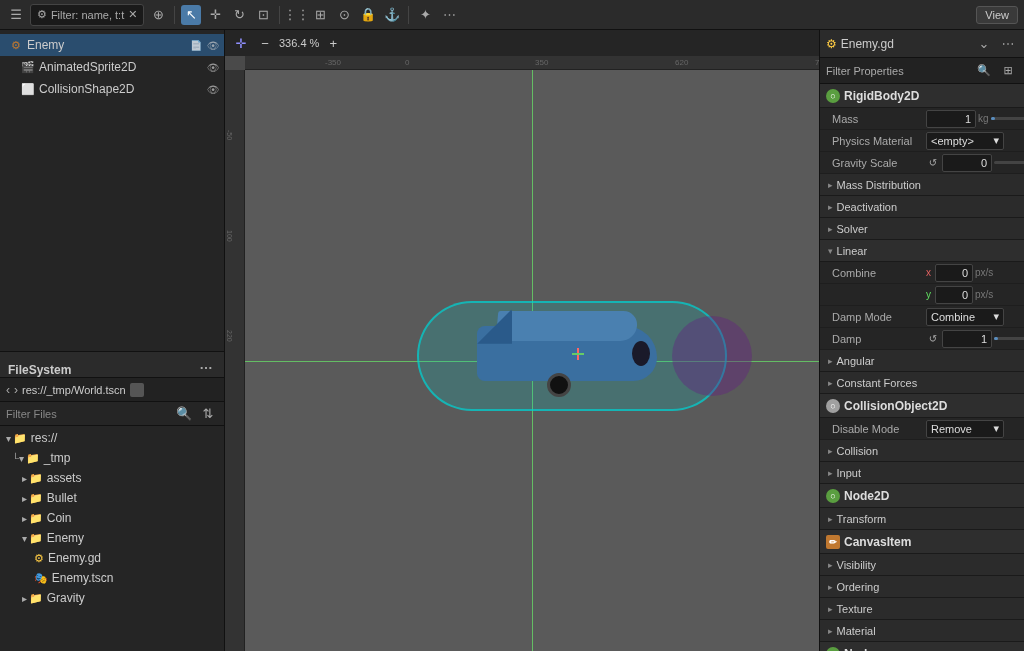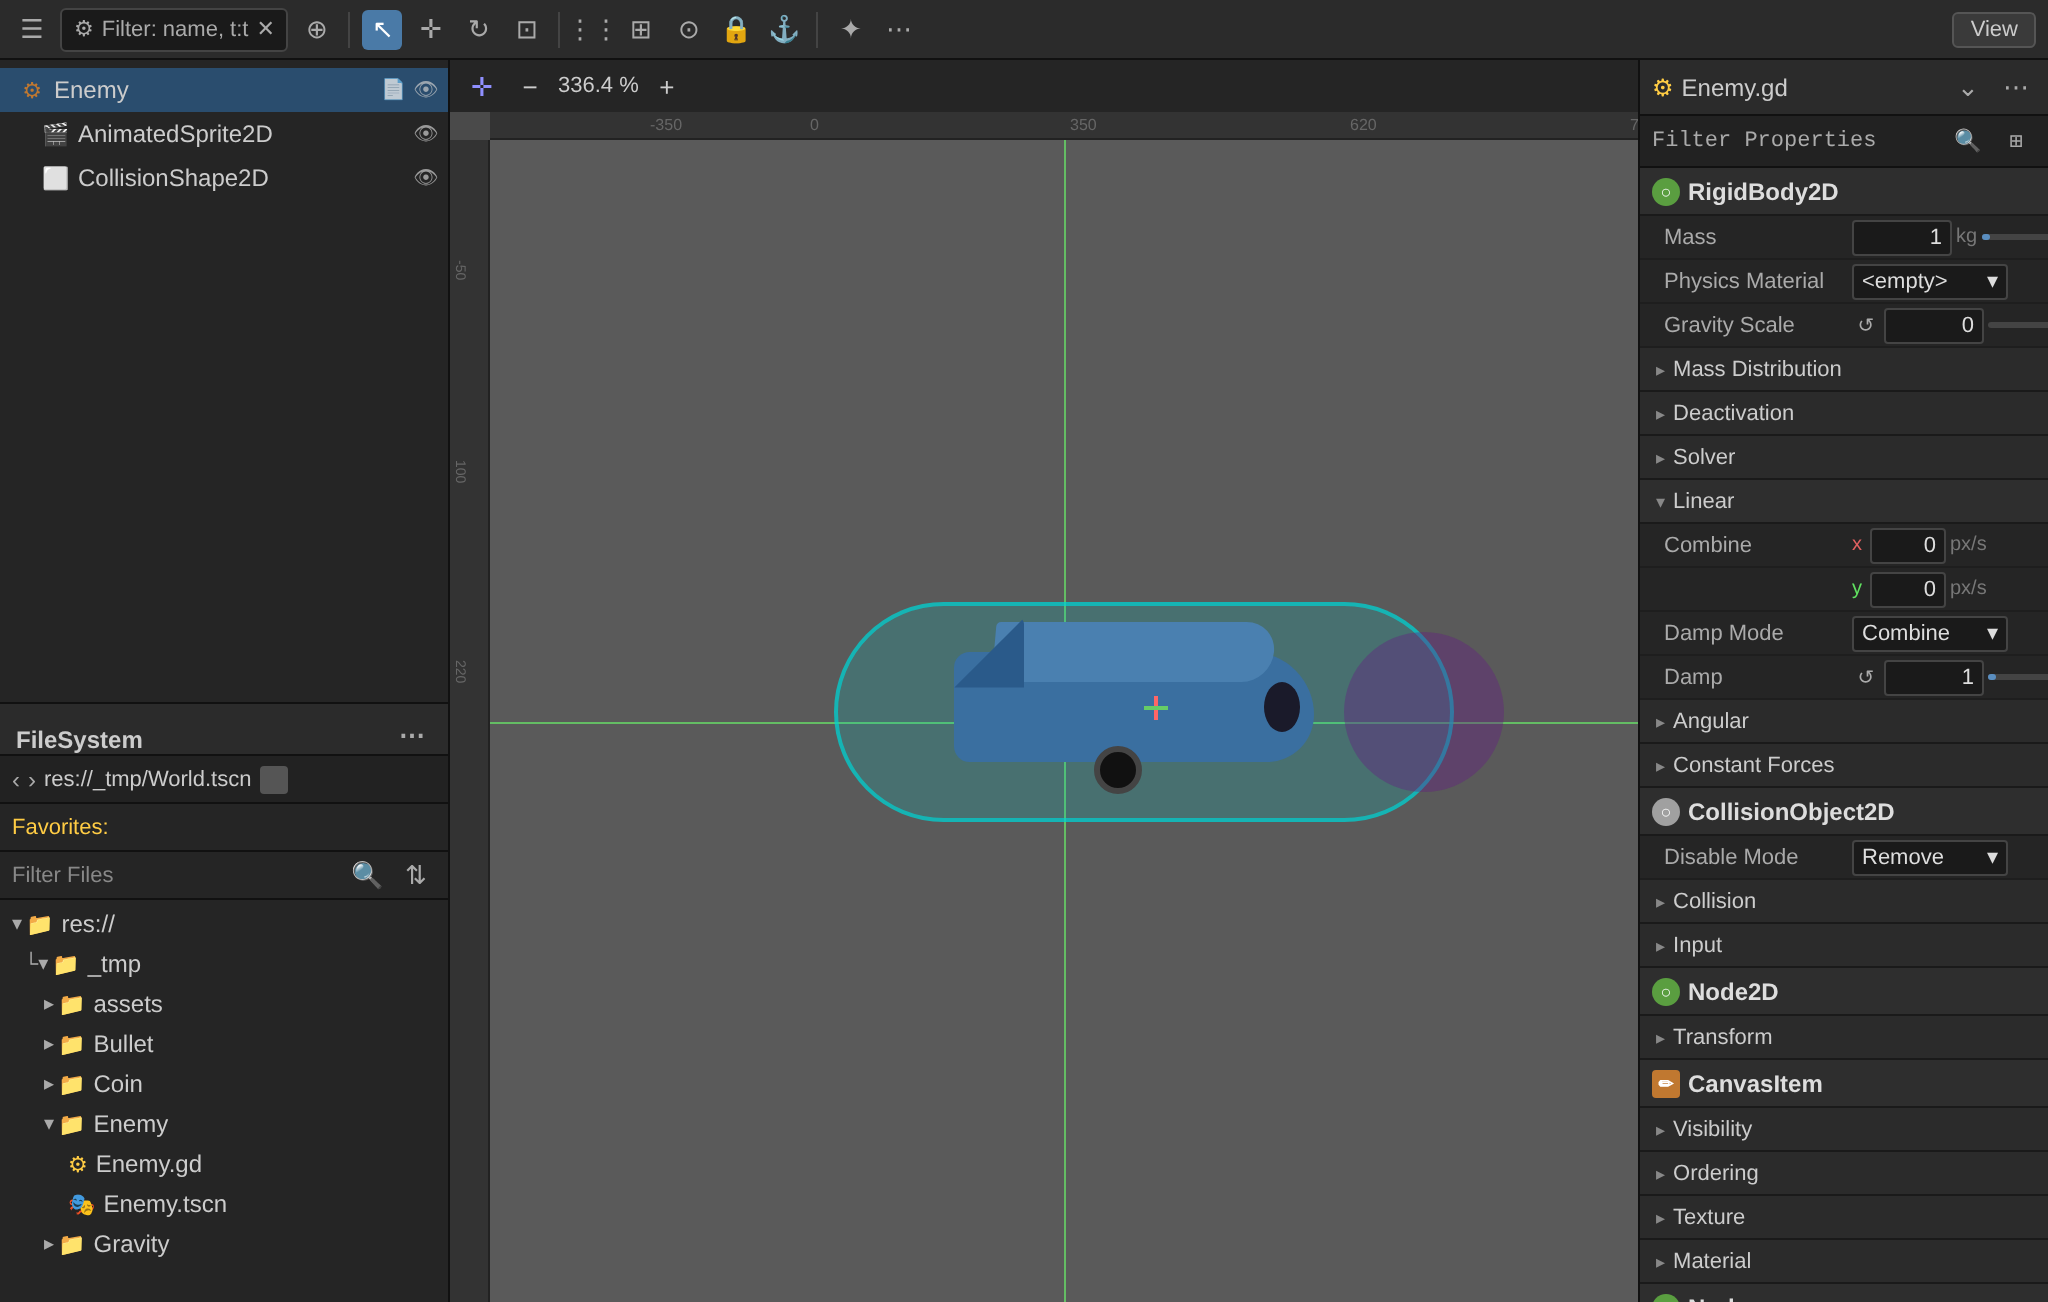--- a/index.html
+++ b/index.html
@@ -289,21 +289,20 @@
       flex: 1;
     }
     .filter-properties-bar {
       display: flex;
       align-items: center;
       height: 26px;
       padding: 0 6px;
       gap: 4px;
       border-bottom: 1px solid #111;
       background: #222;
-      font-family: Liberation Mono, monospace;
     }
     .filter-label {
       font-size: 11px;
       color: #aaa;
       flex: 1;
     }
 
     
     .properties-content {
       flex: 1;
@@ -502,23 +501,20 @@
           <span class="toolbar-icon">⋯</span>
         </div>
       </div>
       <div class="fs-breadcrumb">
         <span style="color:#aaa;font-size:12px;">‹</span>
         <span style="color:#aaa;font-size:12px;">›</span>
         <span style="font-size:11px;color:#ccc;">res://_tmp/World.tscn</span>
         <span style="width:14px;height:14px;background:#555;display:inline-block;border-radius:2px;"></span>
       </div>
       <div class="fs-filter-bar">
-        <span style="font-size:11px;color:#ffcc44;">Favorites:</span>
-      </div>
-      <div class="fs-filter-bar">
         <span style="font-size:11px;color:#888;flex:1;">Filter Files</span>
         <span class="toolbar-icon">🔍</span>
         <span class="toolbar-icon">⇅</span>
       </div>
       <div class="fs-tree">
 
         <div class="fs-item">
           <span class="indent" style="width:2px"></span>
           <span style="color:#aaa;margin-right:2px;font-size:10px;">▾</span>
           <span class="fs-folder-icon">📁</span>

